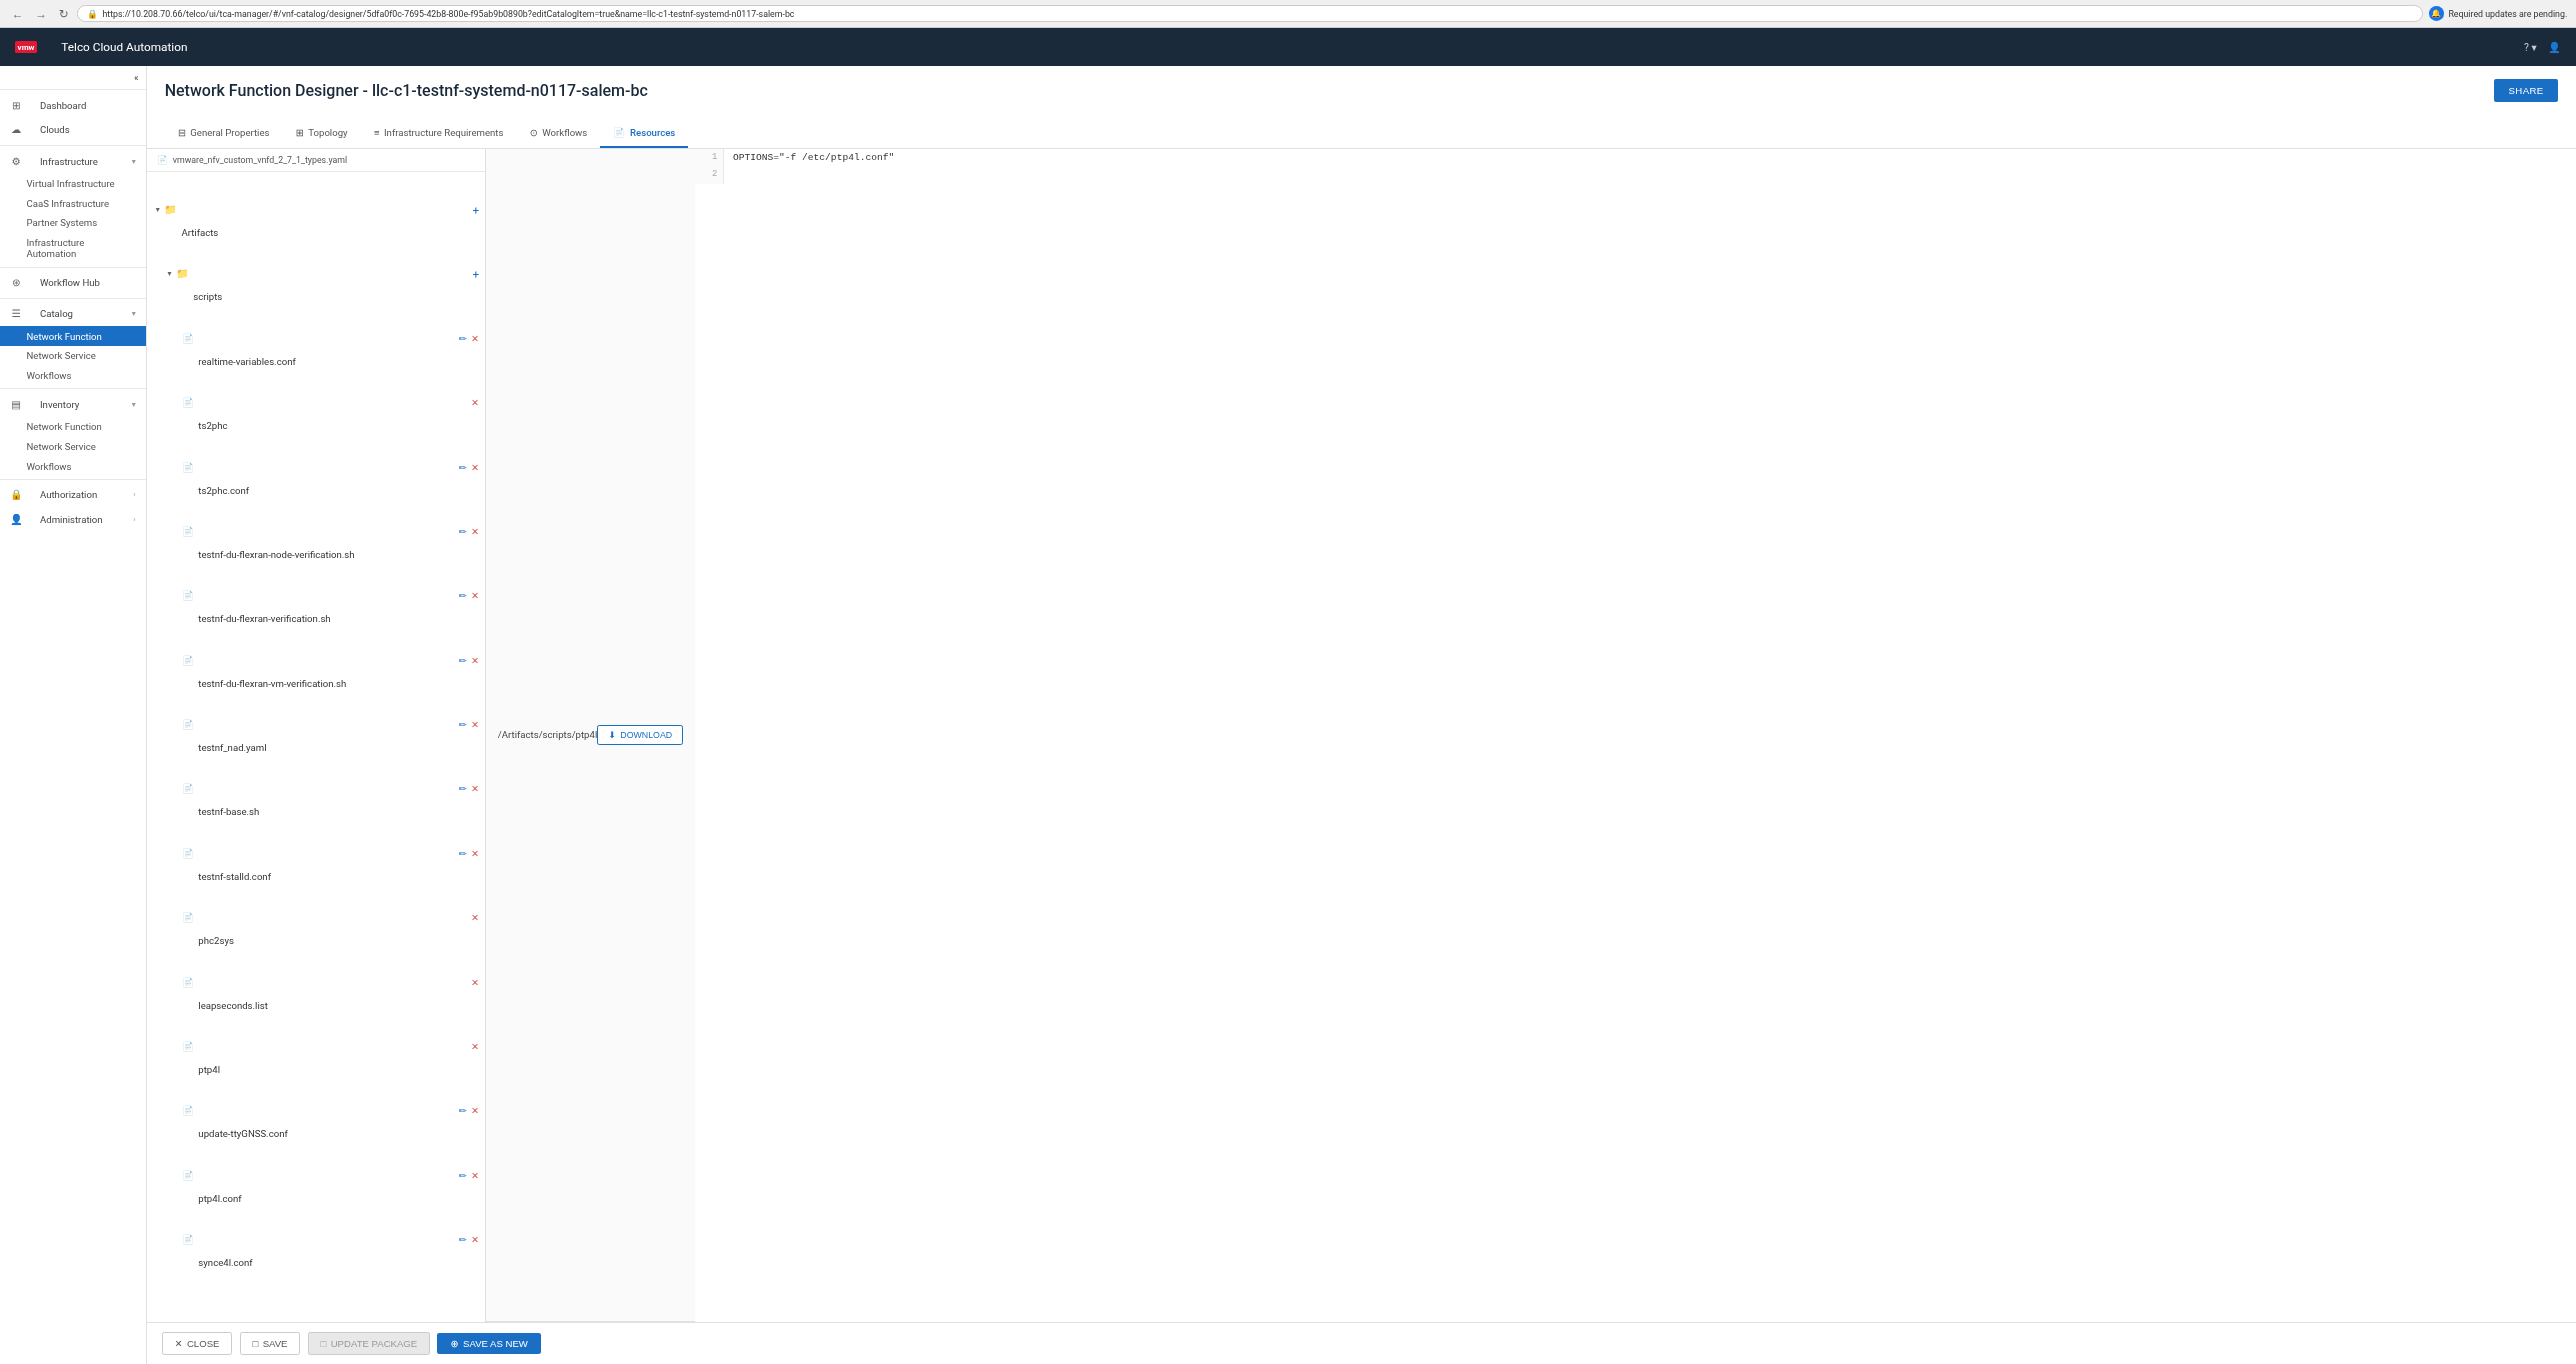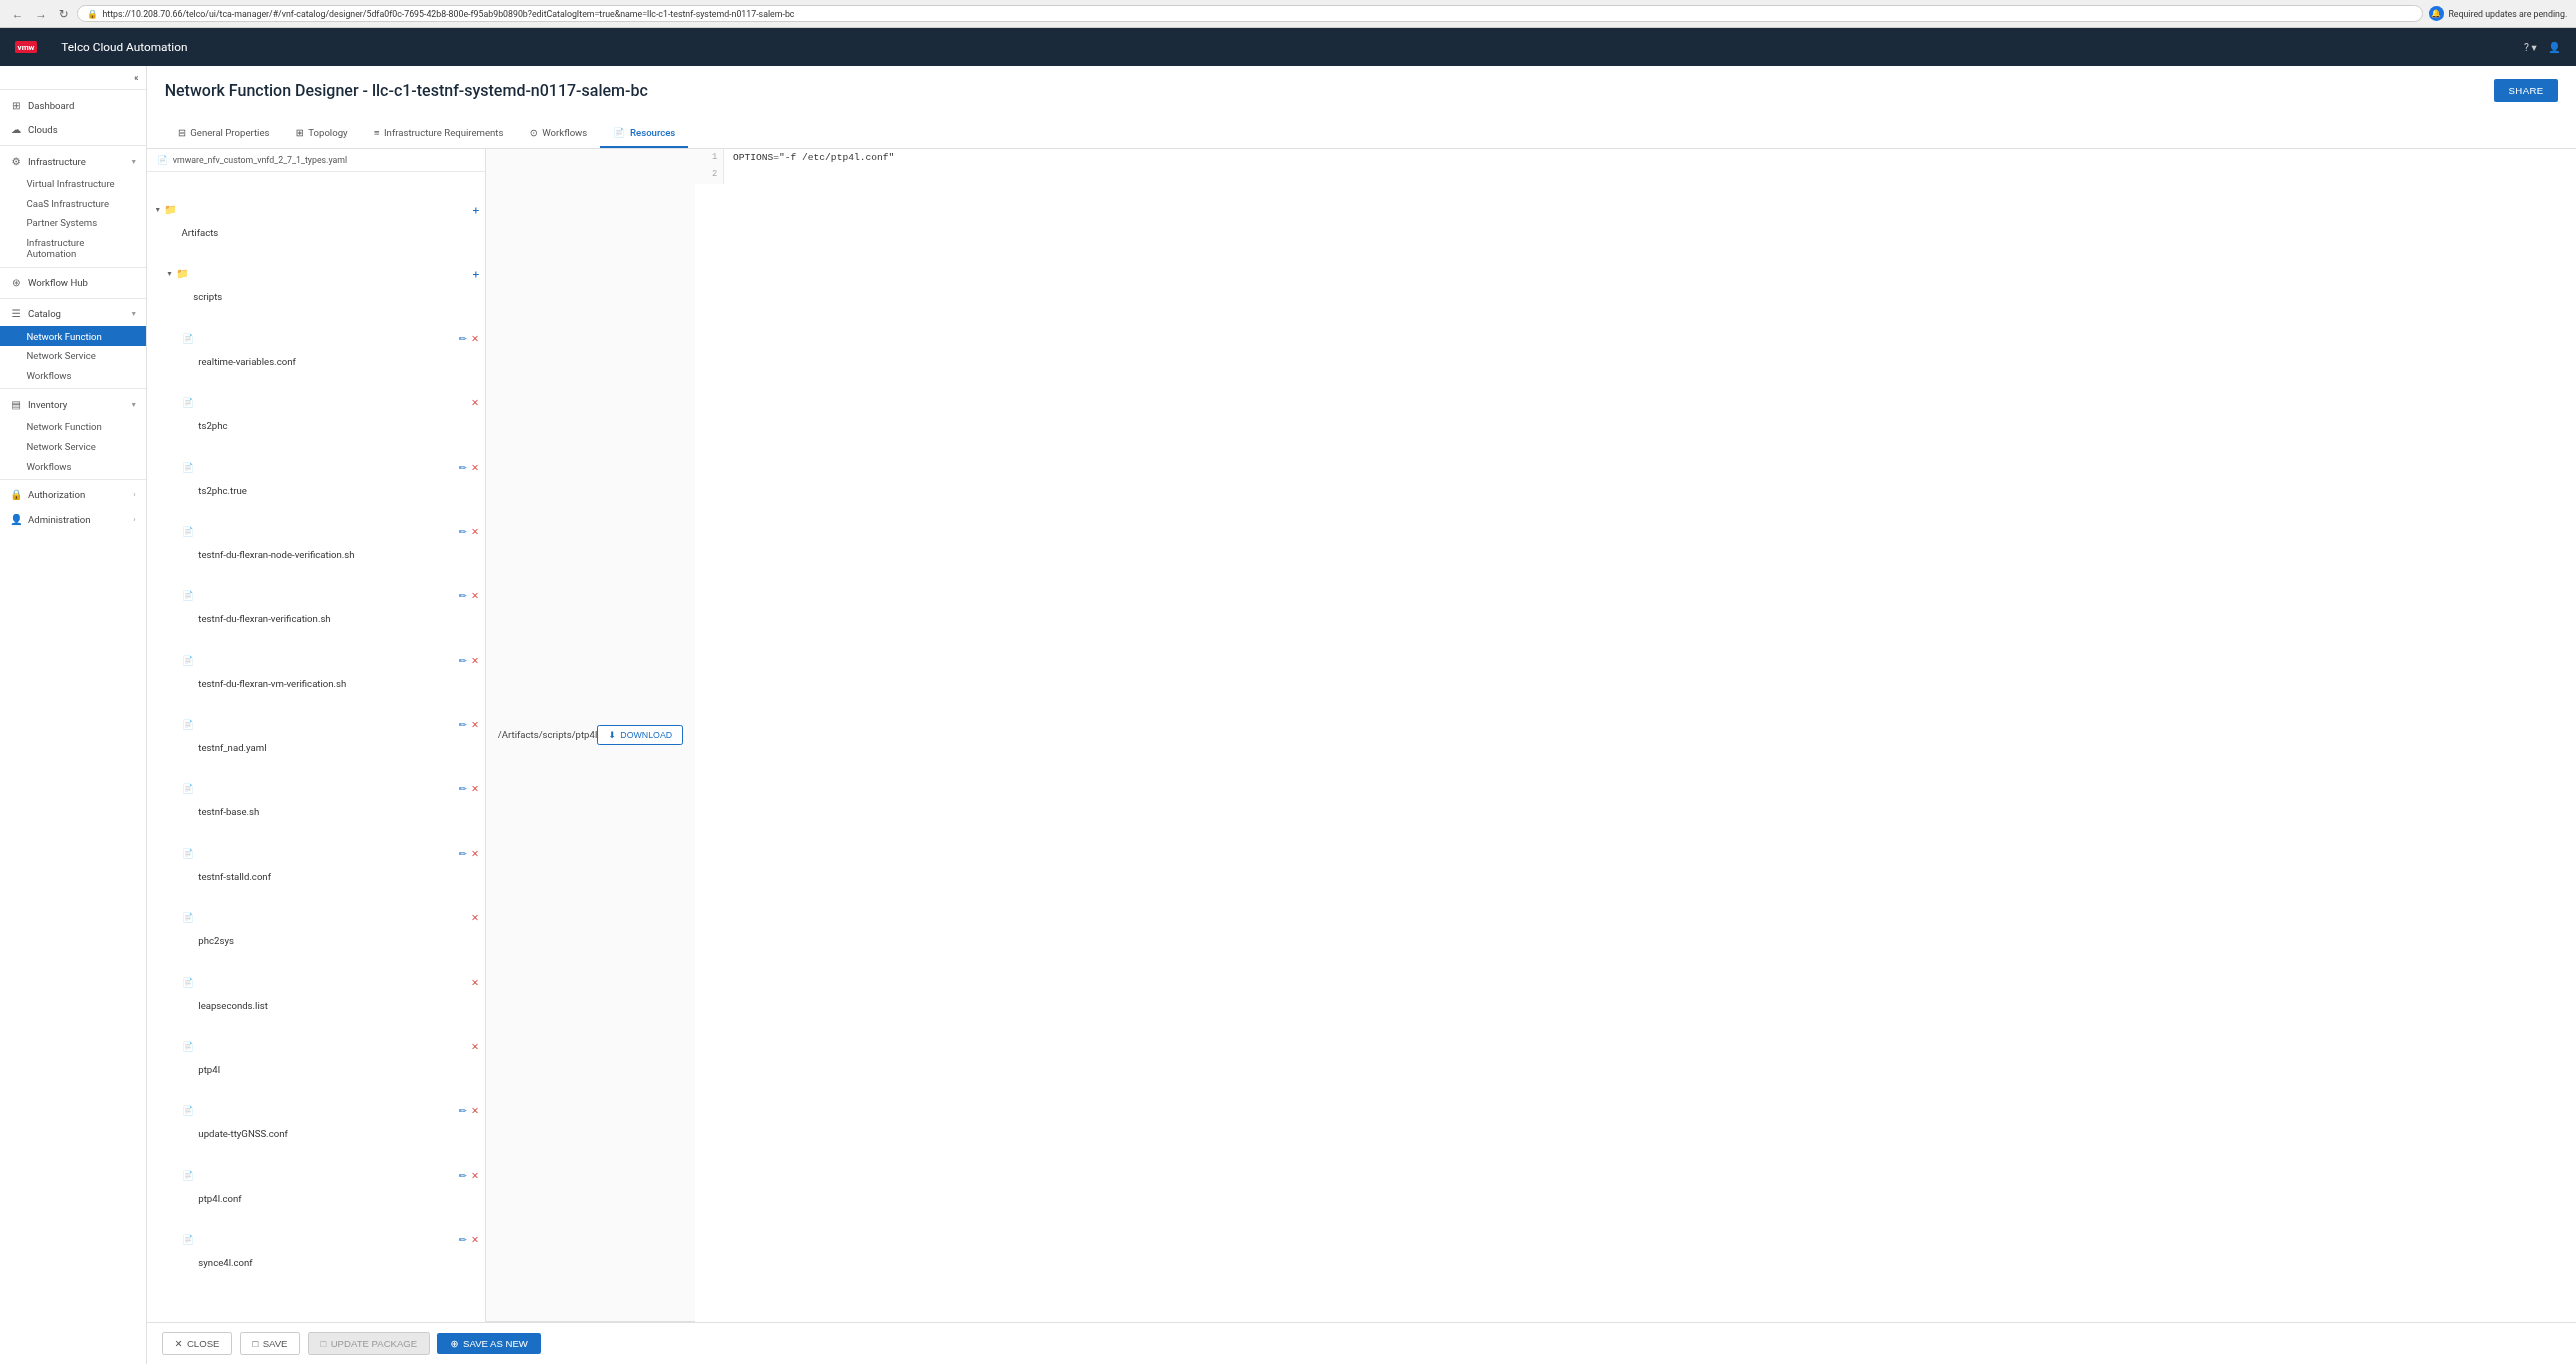--- a/index.html
+++ b/index.html
@@ -97,21 +97,21 @@
       display: flex;
       align-items: center;
       gap: 5.9px;
       padding: 5.9px 10.3px;
       cursor: pointer;
       color: #444;
       font-size: 9.6px;
       text-decoration: none;
     }
     .sidebar-icon { font-size: 10.3px; color: #666; width: 11.8px; text-align: center; }
-    .sidebar-item-label { flex: 1; }
+    .sidebar-item-label { flex: 1; margin-left: 12px; }
     .sidebar-expand-icon { color: #999; font-size: 8px; }
     .sidebar-sub-item {
       display: flex;
       align-items: center;
       padding: 4.4px 10.3px 4.4px 26.5px;
       cursor: pointer;
       color: #555;
       font-size: 9.6px;
     }
     .sidebar-sub-item.active { background: #1a6fc4; color: #fff; }
@@ -523,21 +523,21 @@
             <div class="tree-item tree-item-indent2">
               <span class="tree-file-icon">📄</span>
               <span class="tree-item-name">ts2phc</span>
               <div class="tree-item-actions">
                 <span class="tree-delete-btn">✕</span>
               </div>
             </div>
 
             <div class="tree-item tree-item-indent2">
               <span class="tree-file-icon">📄</span>
-              <span class="tree-item-name">ts2phc.true</span>
+              <span class="tree-item-name">ts2phc.conf</span>
               <div class="tree-item-actions">
                 <span class="tree-edit-btn">✏</span>
                 <span class="tree-delete-btn">✕</span>
               </div>
             </div>
 
             <div class="tree-item tree-item-indent2">
               <span class="tree-file-icon">📄</span>
               <span class="tree-item-name">testnf-du-flexran-node-verification.sh</span>
               <div class="tree-item-actions">

